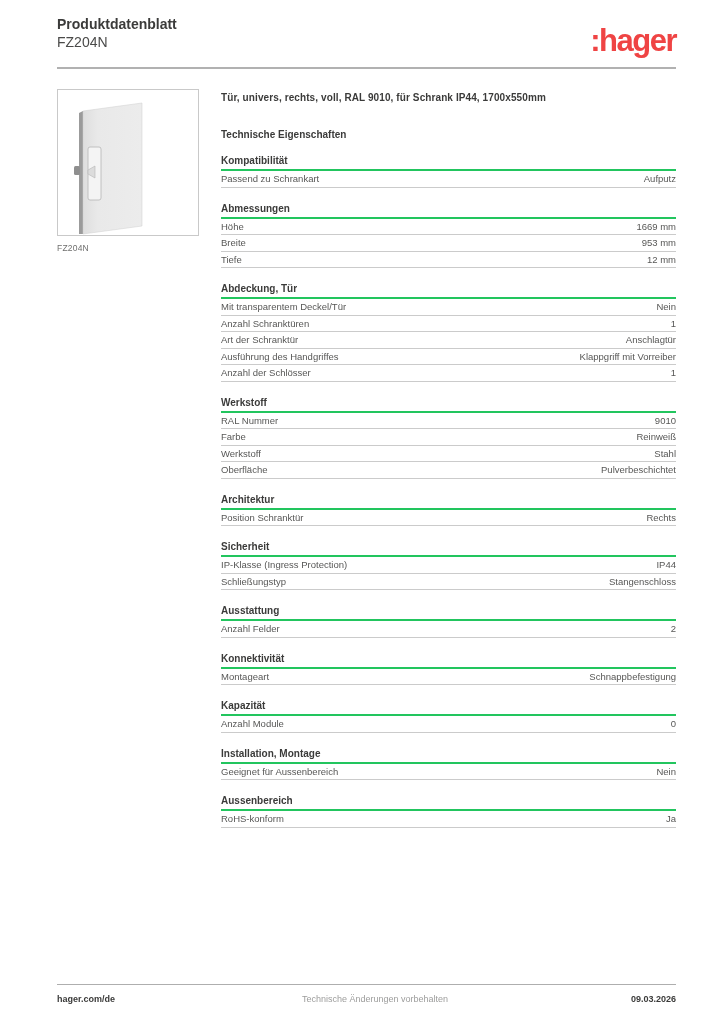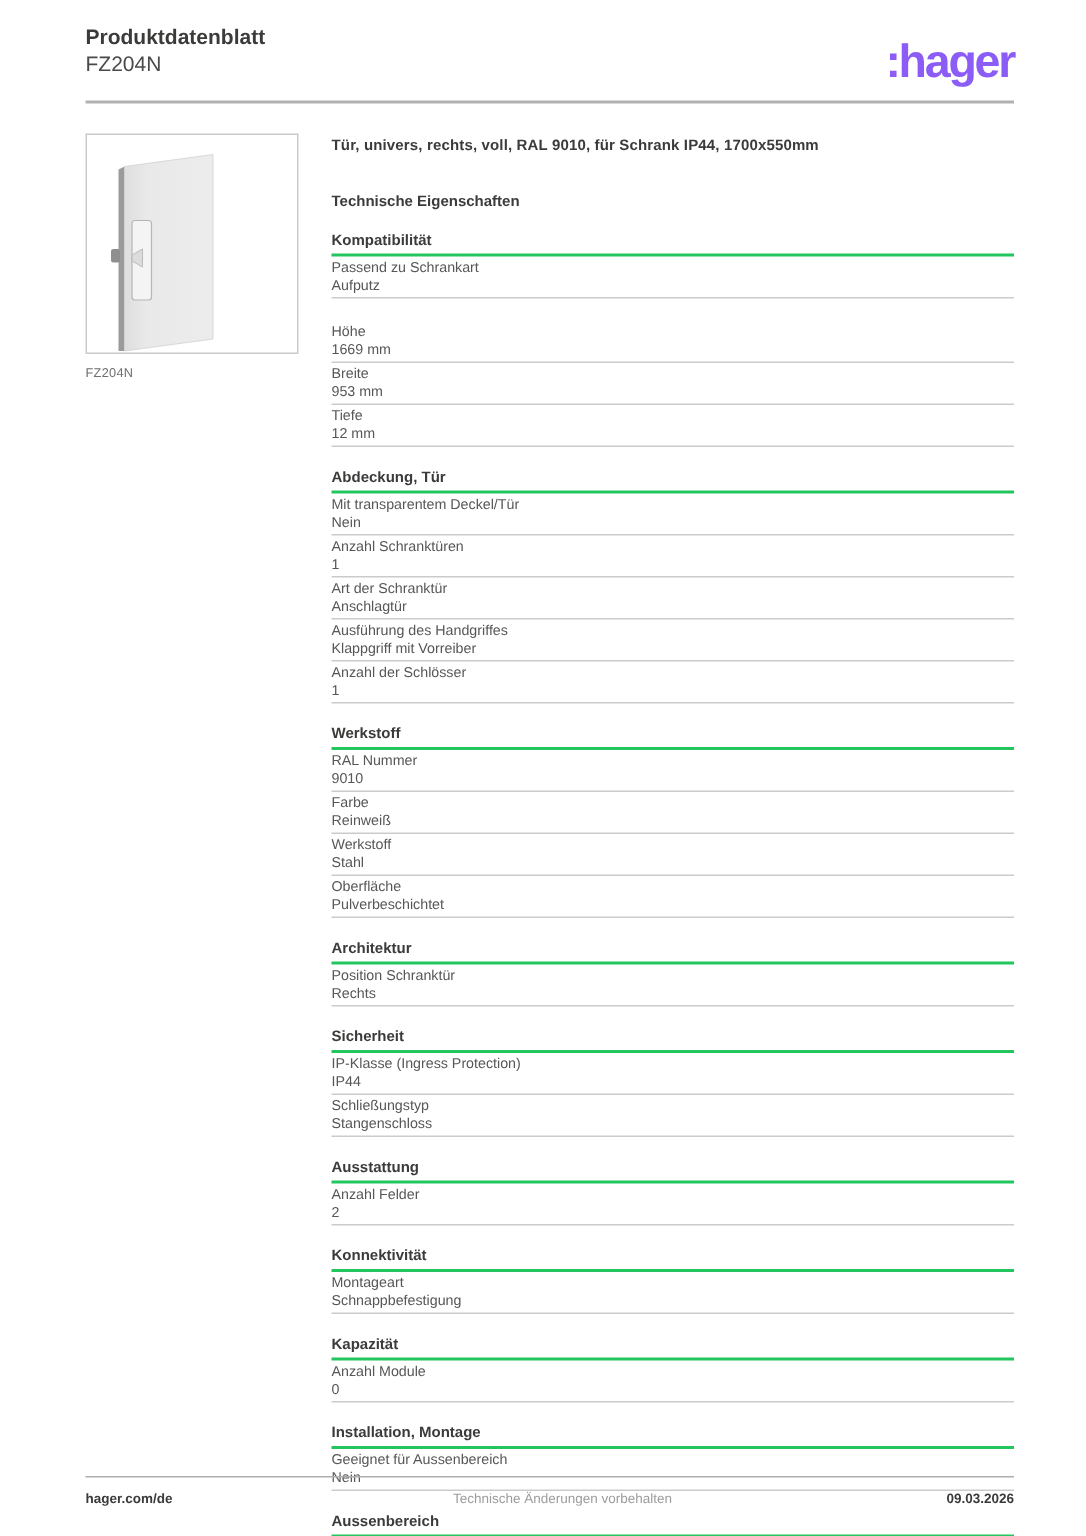--- a/index.html
+++ b/index.html
@@ -24,21 +24,21 @@
     align-items: flex-start;
     padding-top: 15px;
     height: 69px;
     border-bottom: 2px solid #b1b1b1;
   }
   .doc-title { font-size: 14px; font-weight: bold; color: #3b3b3a; line-height: 18px; }
   .doc-ref   { font-size: 14px; font-weight: normal; color: #4a4a49; line-height: 18px; }
   .brand-logo {
     font-size: 31px;
     font-weight: bold;
-    color: #8b5cf6;
+    color: #ef4444;
     letter-spacing: -1.5px;
     line-height: 40px;
     margin-top: 6px;
   }
 
   
   .main { display: flex; margin-top: 20px; }
   .figure-col { width: 142px; flex: 0 0 142px; }
   .image-box {
     width: 142px; height: 147px;
@@ -77,21 +77,20 @@
   }
   .spec-row {
     display: flex;
     justify-content: space-between;
     align-items: baseline;
     padding: 2px 0 2px 0;
     border-bottom: 1px solid #cbcbcb;
     font-size: 9.5px;
     line-height: 11.5px;
     color: #575756;
-    flex-direction: column;
   }
   .row-label { text-align: left; white-space: nowrap; }
   .row-value { text-align: right; white-space: nowrap; }
 
   
   .doc-footer {
     position: absolute;
     left: 57px; top: 984px;
     width: 619px;
     border-top: 1px solid #aeaeae;
@@ -150,20 +149,21 @@
       <div class="tech-heading">Technische Eigenschaften</div>
       <div id="sections">
           <div class="section">
             <div class="section-heading">Kompatibilität</div>
             <div class="spec-row">
               <span class="row-label">Passend zu Schrankart</span>
               <span class="row-value">Aufputz</span>
             </div>
           </div>
           <div class="section">
+            <div class="section-heading">Abmessungen</div>
             <div class="spec-row">
               <span class="row-label">Höhe</span>
               <span class="row-value">1669 mm</span>
             </div>
             <div class="spec-row">
               <span class="row-label">Breite</span>
               <span class="row-value">953 mm</span>
             </div>
             <div class="spec-row">
               <span class="row-label">Tiefe</span>

